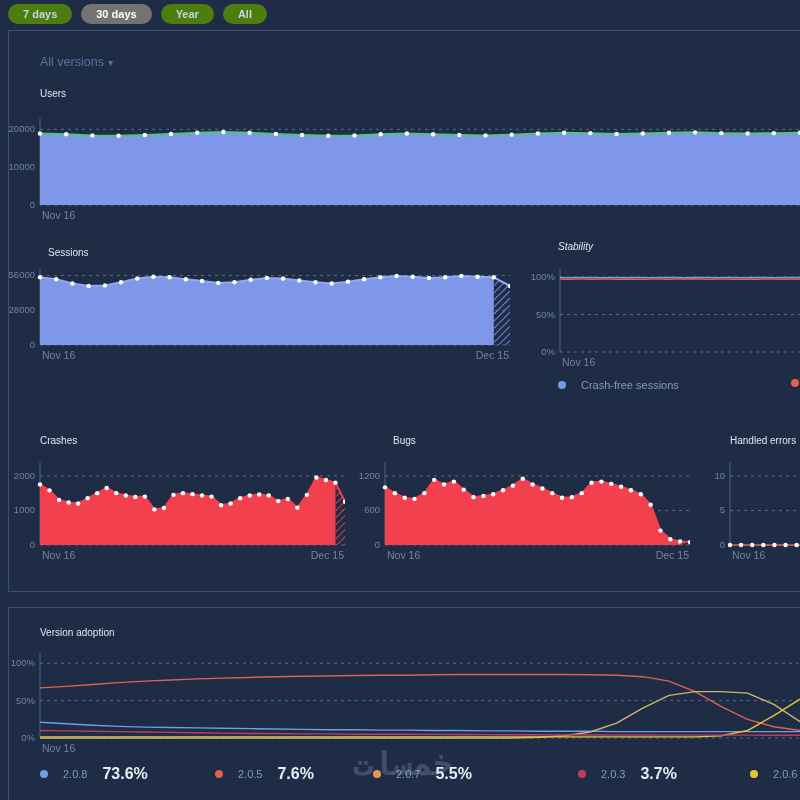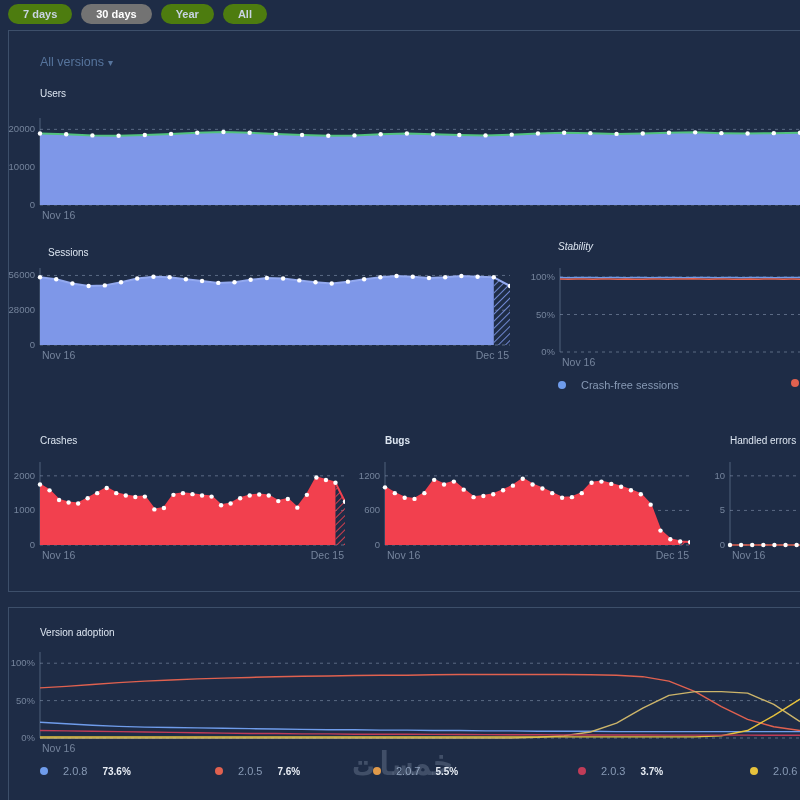--- a/index.html
+++ b/index.html
@@ -24,21 +24,21 @@
   .version-filter .caret{font-size:10px;margin-left:4px;color:#56749c;}
   .chart-title{
     position:absolute;color:#dde6f1;font-size:10px;white-space:nowrap;
   }
   .chart{position:absolute;overflow:hidden;}
   .legend-row-item{
     position:absolute;display:flex;align-items:center;gap:15px;
     font-size:11px;color:#8799b4;white-space:nowrap;
   }
   .dot{width:8px;height:8px;border-radius:50%;flex:0 0 auto;}
-  .legend-pct{color:#e9eef5;font-weight:bold;font-size:10px;}
+  .legend-pct{color:#e9eef5;font-weight:bold;font-size:16px;}
   .watermark{
     position:absolute;left:318px;top:744px;width:170px;z-index:9;
     color:rgba(205,219,238,0.20);font-size:33px;font-weight:bold;
     font-family:Liberation Mono, monospace;direction:rtl;text-align:center;
     pointer-events:none;letter-spacing:1px;
   }
   svg text{font-family:"Liberation Sans", sans-serif;}
 </style>
 </head>
 <body>
@@ -220,21 +220,21 @@
         <circle cx="269.28125" cy="39.079166666666666" r="2.2" fill="#ffffff"></circle>
         <circle cx="278.8125" cy="37.00416666666666" r="2.2" fill="#ffffff"></circle>
         <circle cx="288.34375" cy="45.65" r="2.2" fill="#ffffff"></circle>
         <circle cx="297.875" cy="32.85416666666667" r="2.2" fill="#ffffff"></circle>
         <circle cx="307.40625" cy="15.5625" r="2.2" fill="#ffffff"></circle>
         <circle cx="316.9375" cy="17.983333333333334" r="2.2" fill="#ffffff"></circle>
         <circle cx="326.46875" cy="20.75" r="2.2" fill="#ffffff"></circle>
         <circle cx="336" cy="39.77083333333333" r="2.2" fill="#ffffff"></circle>
       </svg></div>
 
-  <div class="chart-title" style="left:376px;top:404px;font-weight:bold;">Bugs</div>
+  <div class="chart-title" style="left:384px;top:404px;">Bugs</div>
   <div class="chart" style="left:345px;top:431px;width:336px;height:101px;"><svg width="336" height="101">
         <line x1="31" y1="0" x2="31" y2="83" stroke="rgba(122,142,170,.55)" stroke-width="1"></line>
         <line x1="31" y1="13.833333333333329" x2="336" y2="13.833333333333329" stroke="rgba(152,168,194,.5)" stroke-width="1" stroke-dasharray="3 4"></line>
         <text x="26" y="16.83333333333333" text-anchor="end" fill="#75849c" font-size="9.5">1200</text>
         <line x1="31" y1="48.416666666666664" x2="336" y2="48.416666666666664" stroke="rgba(152,168,194,.5)" stroke-width="1" stroke-dasharray="3 4"></line>
         <text x="26" y="51.416666666666664" text-anchor="end" fill="#75849c" font-size="9.5">600</text>
         <line x1="31" y1="83" x2="336" y2="83" stroke="rgba(152,168,194,.5)" stroke-width="1" stroke-dasharray="3 4"></line>
         <text x="26" y="86" text-anchor="end" fill="#75849c" font-size="9.5">0</text>
         <text x="33" y="97" text-anchor="start" fill="#75849c" font-size="10.5">Nov 16</text>
         <text x="335" y="97" text-anchor="end" fill="#75849c" font-size="10.5">Dec 15</text>

